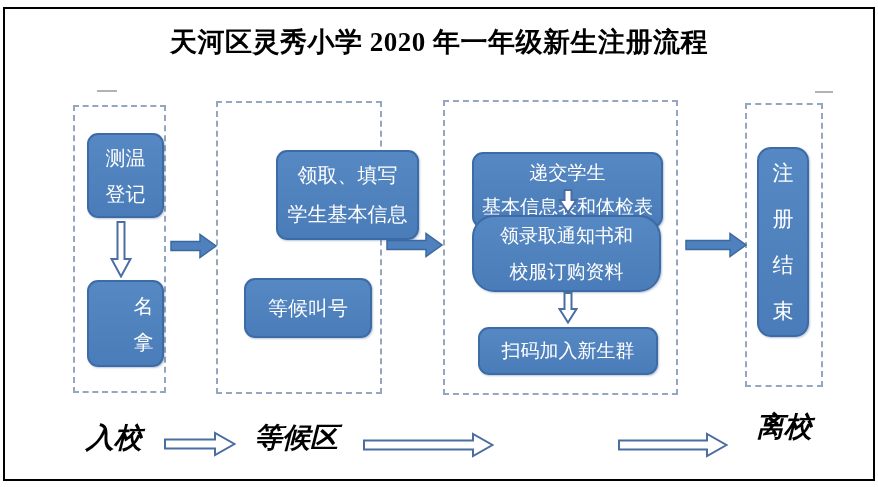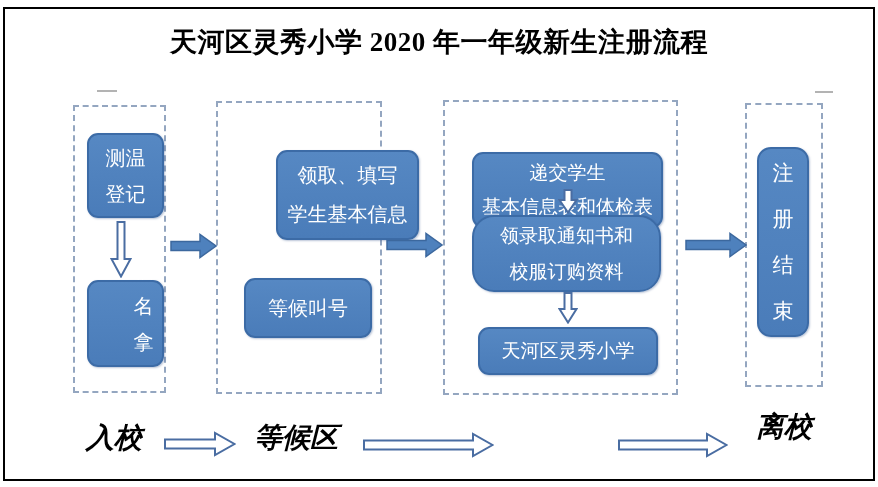--- a/index.html
+++ b/index.html
@@ -70,21 +70,21 @@
     <div class="box lh34" style="left:27px; top:10px; width:191px; height:76px;">递交学生
 基本信息表和体检表</div>
     <svg class="arrow" style="left:113px; top:87px;" width="20" height="25" viewBox="0 0 20 25">
       <polygon points="6.5,1 13.5,1 13.5,11 18.5,11 10,23.5 1.5,11 6.5,11" stroke-width="2" fill="#ffffff" stroke="#4a6da2"></polygon>
     </svg>
     <div class="box lh36s" style="left:27px; top:113px; width:189px; height:77px;border-radius:22px;">领录取通知书和
 校服订购资料</div>
     <svg class="arrow" style="left:113px; top:190px;" width="20" height="32" viewBox="0 0 20 32">
       <polygon points="6.5,1 13.5,1 13.5,17 18.5,17 10,30.5 1.5,17 6.5,17" stroke-width="2" fill="#ffffff" stroke="#4a6da2"></polygon>
     </svg>
-    <div class="box f19" style="left:33px; top:225px; width:180px; height:48px;">天河区灵秀小学</div>
+    <div class="box f19" style="left:33px; top:225px; width:180px; height:48px;">扫码加入新生群</div>
   </div>
 
   <div class="zone" style="left:745px; top:103px; width:78px; height:284px;">
     <div class="box vtext" style="left:10px; top:42px; width:52px; height:190px; border-radius:14px;">注
 册
 结
 束</div>
   </div>
 
   <svg class="arrow" style="left:170px; top:233px;" width="47" height="26" viewBox="0 0 47 26">

